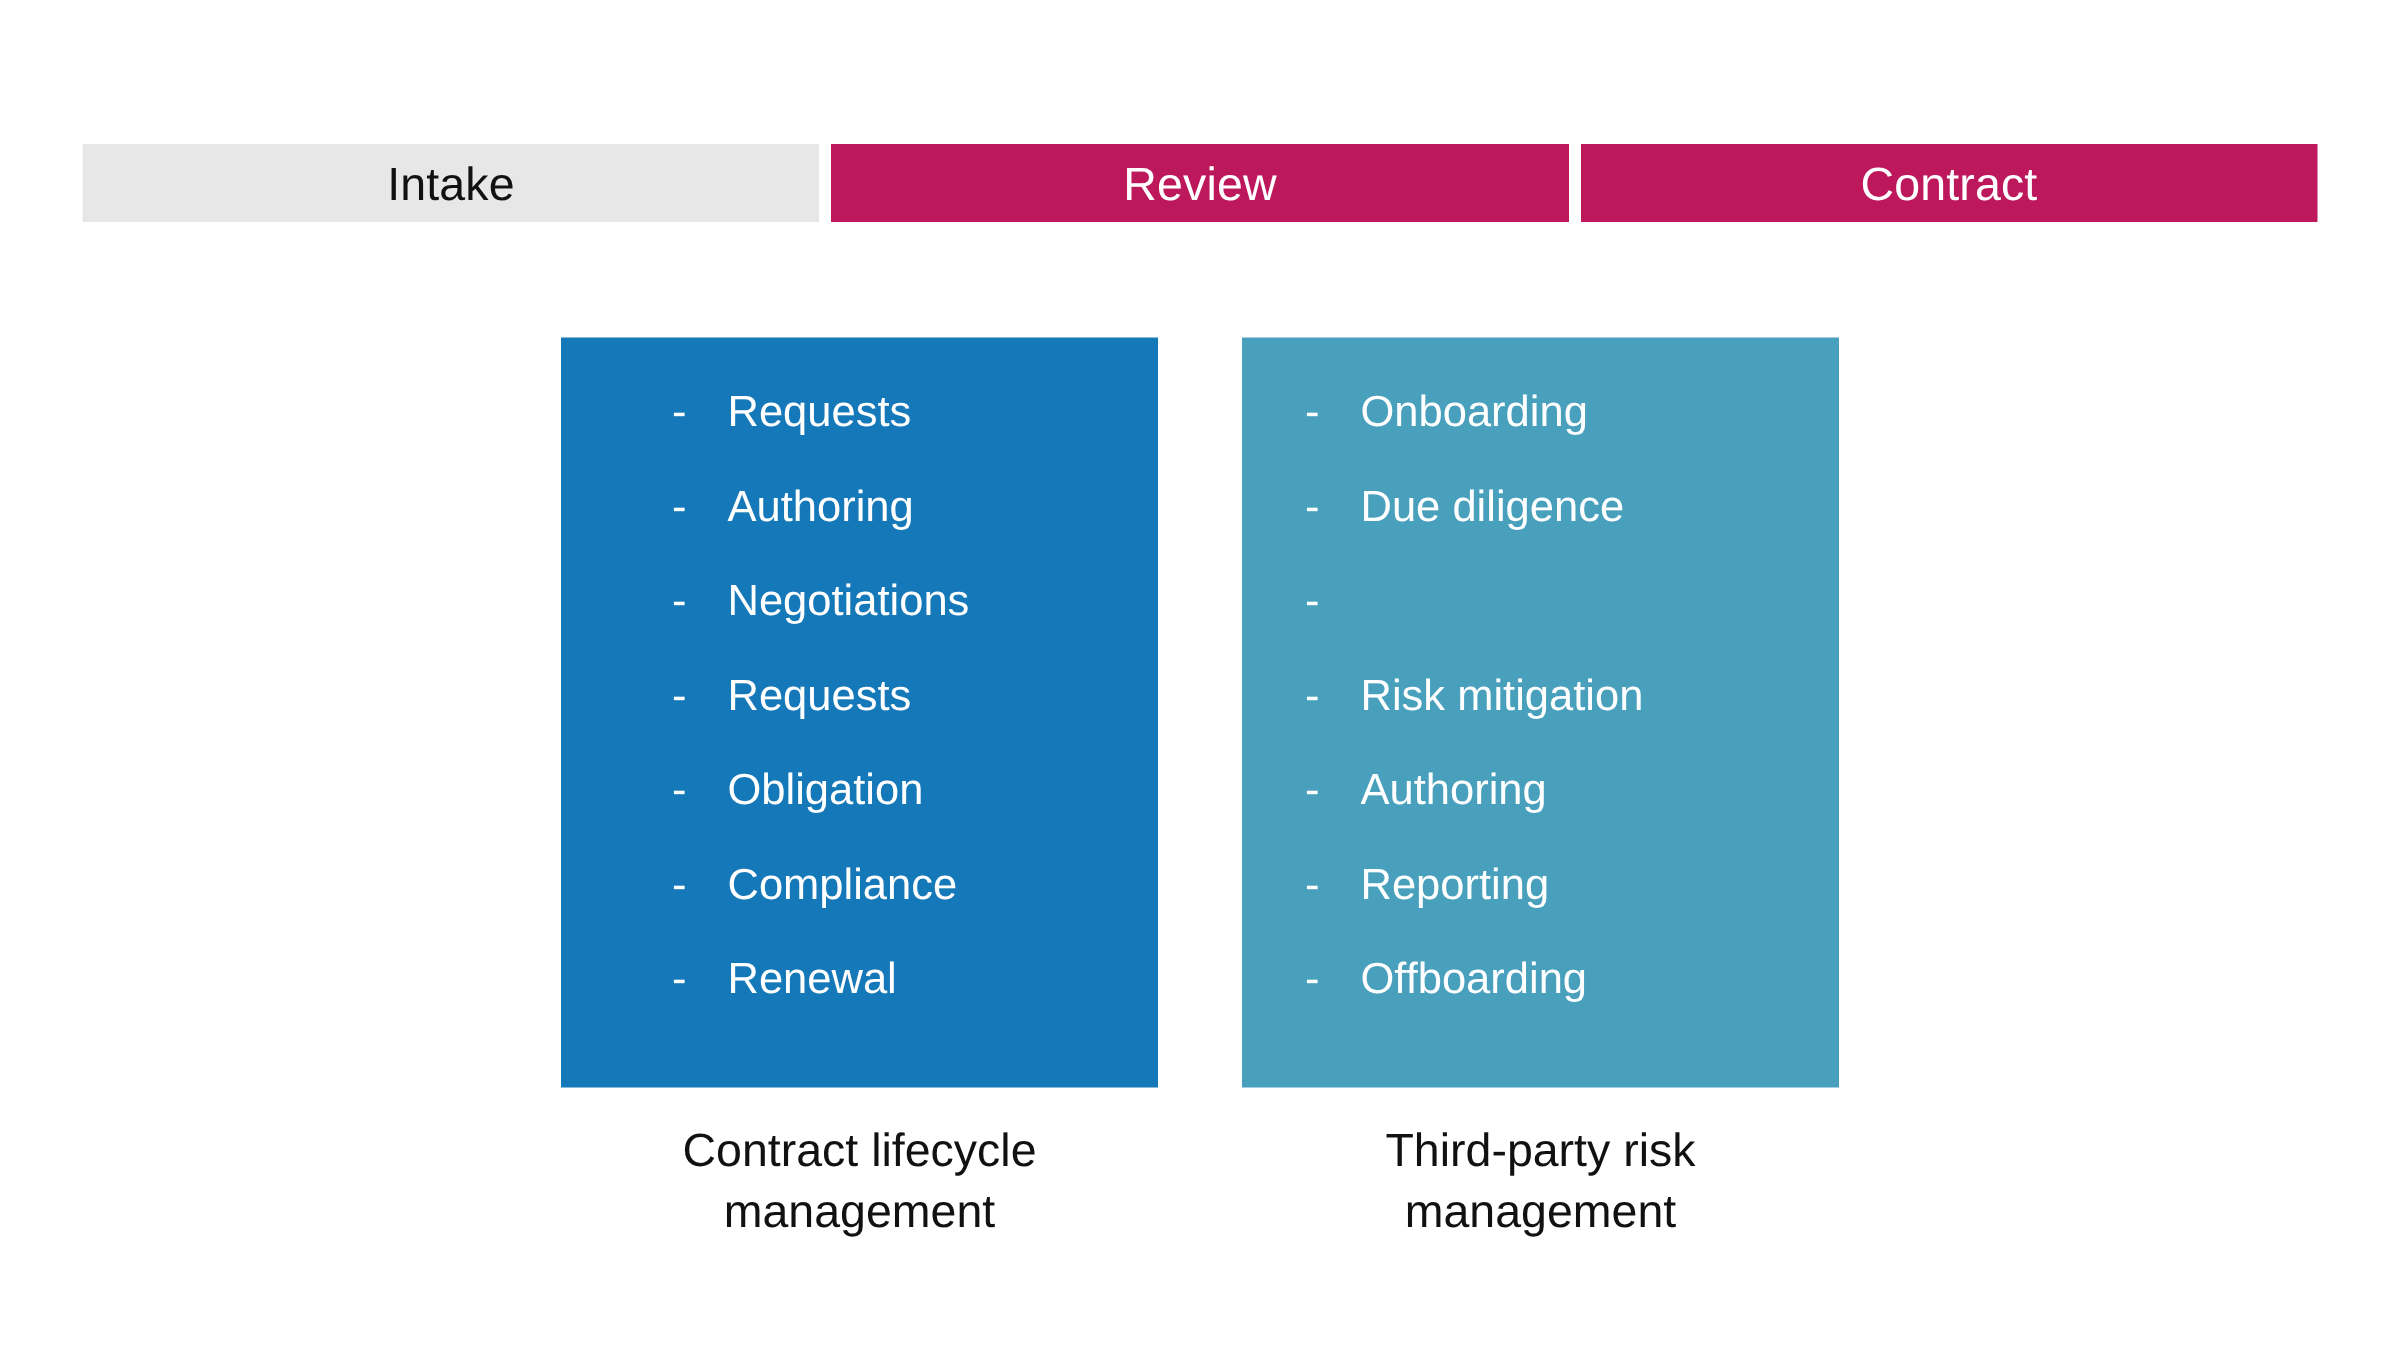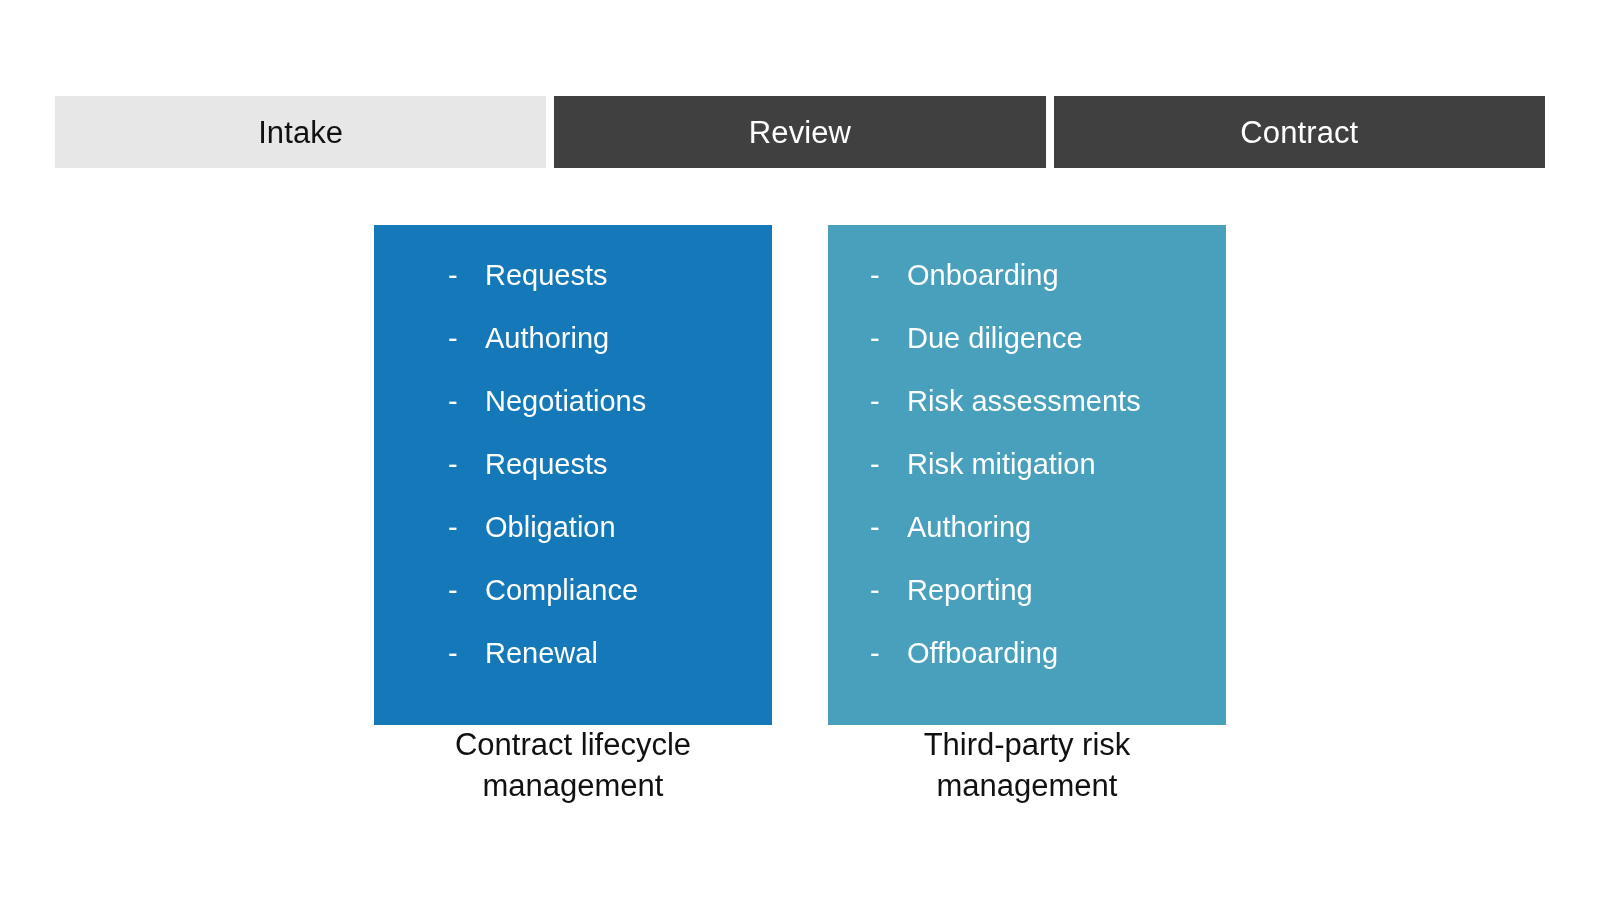--- a/index.html
+++ b/index.html
@@ -22,40 +22,40 @@
     width: 1600px;
     height: 900px;
   }
 
   
   .stage-row {
     position: absolute;
     left: 55px;
     top: 96px;
     width: 1490px;
-    height: 72px;
+    height: 52px;
     display: flex;
     gap: 8px;
   }
   .stage-chip {
     flex: 1 1 0;
     display: flex;
     align-items: center;
     justify-content: center;
     font-size: 31px;
     line-height: 1;
     letter-spacing: 0.1px;
     user-select: none;
   }
   .stage-chip.inactive {
     background: #e7e7e7;
     color: #111111;
   }
   .stage-chip.active {
-    background: #404040;
+    background: #be185d;
     color: #ffffff;
   }
 
   
   .panels {
     position: absolute;
     left: 374px;
     top: 225px;
   }
 
@@ -97,20 +97,21 @@
     width: 37px;
     flex: 0 0 37px;
     color: #ffffff;
     font-size: 29px;
   }
   .item-label {
     white-space: nowrap;
   }
 
   .panel-caption {
+    margin-top: 22px;
     text-align: center;
     color: #111111;
     font-size: 31px;
     line-height: 1.32;
     white-space: pre-line;
   }
 </style>
 </head>
 <body>
 
@@ -173,21 +174,20 @@
           <li>
             <span class="bullet-dash">-</span>
             <span class="item-label">Onboarding</span>
           </li>
           <li>
             <span class="bullet-dash">-</span>
             <span class="item-label">Due diligence</span>
           </li>
           <li>
             <span class="bullet-dash">-</span>
-            <span class="item-label">Risk assessments</span>
           </li>
           <li>
             <span class="bullet-dash">-</span>
             <span class="item-label">Risk mitigation</span>
           </li>
           <li>
             <span class="bullet-dash">-</span>
             <span class="item-label">Authoring</span>
           </li>
           <li>

